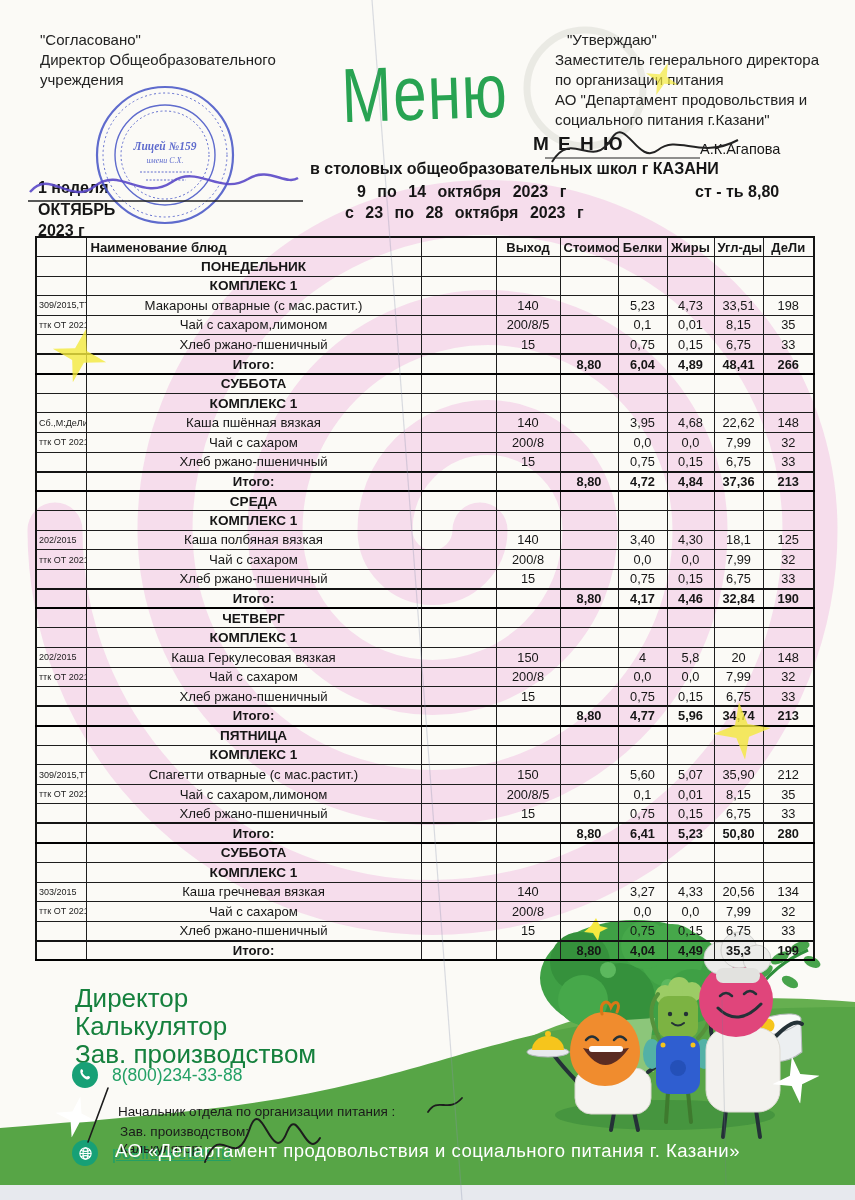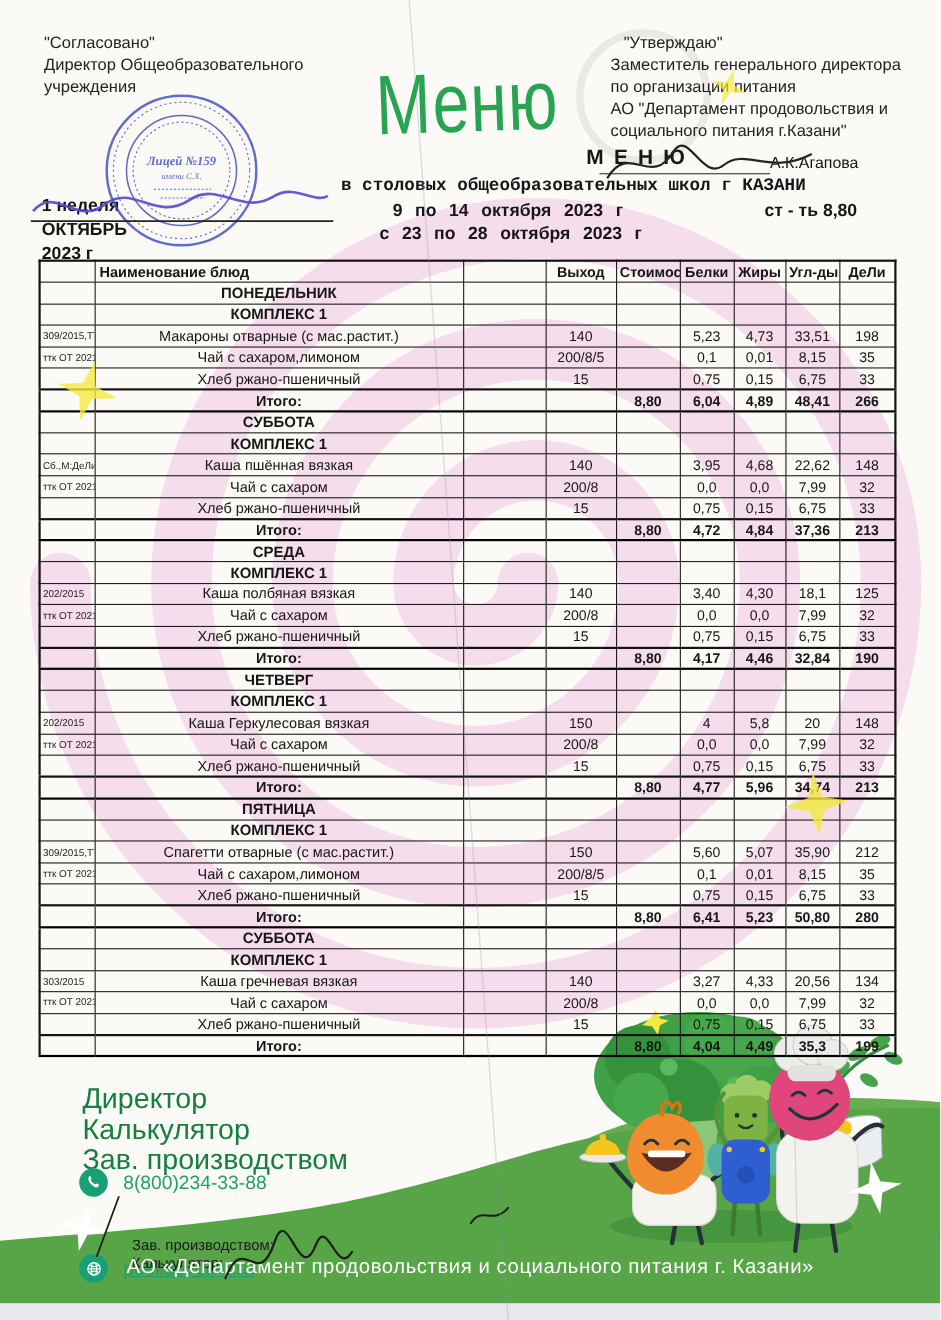--- a/index.html
+++ b/index.html
@@ -8,21 +8,21 @@
   .abs{position:absolute;}
   
   .z-watermark{z-index:1;} .z-band{z-index:2;} .z-mascots{z-index:3;}
   .z-content{z-index:4;} .z-stars{z-index:6;} .z-ink{z-index:7;} .z-crease{z-index:8;pointer-events:none;}
 
   
   .small-block{font-size:15px;line-height:20px;color:#222;}
   .menu-logo{font-size:60px;font-weight:500;color:#28a352;transform:rotate(-2deg) scaleY(1.28);
              transform-origin:left top;letter-spacing:1px;}
   .title-menu{font-size:19px;font-weight:bold;letter-spacing:2px;}
-  .subtitle{font-size:16px;font-weight:bold;font-family:Liberation Mono, monospace;}
+  .subtitle{font-size:16px;font-weight:bold;}
   .period{font-size:16px;font-weight:bold;word-spacing:7px;}
   .cost{font-size:16px;font-weight:bold;}
   .week{font-size:16px;font-weight:bold;line-height:21.5px;}
   .signer{font-size:14.5px;}
 
   
   .menu-table{border-collapse:collapse;table-layout:fixed;width:778px;background:transparent;}
   .menu-table td,.menu-table th{border:1px solid #1d1d1d;height:19.55px;box-sizing:border-box;
        padding:0 3px;overflow:hidden;white-space:nowrap;font-size:12.8px;text-align:center;
        vertical-align:middle;background:transparent;}
@@ -638,20 +638,21 @@
       <svg width="15" height="15" viewBox="0 0 16 16" fill="none" stroke="#ffffff" stroke-width="1.2">
         <circle cx="8" cy="8" r="6"></circle>
           <ellipse cx="8" cy="8" rx="2.6" ry="6"></ellipse>
         <line x1="2" y1="8" x2="14" y2="8"></line>
           <path d="M3,4.5 Q8,7 13,4.5 M3,11.5 Q8,9 13,11.5"></path>
       </svg>
     </div>
     <span class="contact-text contact-url">poelidovolen.ru</span>
   </div>
 
+  <div class="abs z-content sign-line" style="left:118px;top:1104px;">Начальник отдела по организации питания :</div>
   <div class="abs z-content sign-line" style="left:120px;top:1124px;">Зав. производством:</div>
   <div class="abs z-content sign-line" style="left:120px;top:1141px;">Калькулятор:</div>
 
   <div class="abs z-content banner-text" style="left:0;top:1140px;">АО «Департамент продовольствия и социального питания г. Казани»</div>
 
   <div class="abs z-stars star4 star-yellow" style="left:52px;top:328px;width:55px;height:55px;transform:rotate(14deg);"></div>
   <div class="abs z-stars star4 star-yellow" style="left:713px;top:702px;width:58px;height:58px;transform:rotate(-6deg);"></div>
   <div class="abs z-stars star4 star-yellow" style="left:645px;top:62px;width:34px;height:34px;transform:rotate(20deg);opacity:.7;"></div>
   <div class="abs z-stars star4 star-white" style="left:55px;top:1096px;width:42px;height:42px;transform:rotate(12deg);"></div>
   <div class="abs z-stars star4 star-white" style="left:772px;top:1056px;width:48px;height:48px;transform:rotate(-10deg);"></div>

